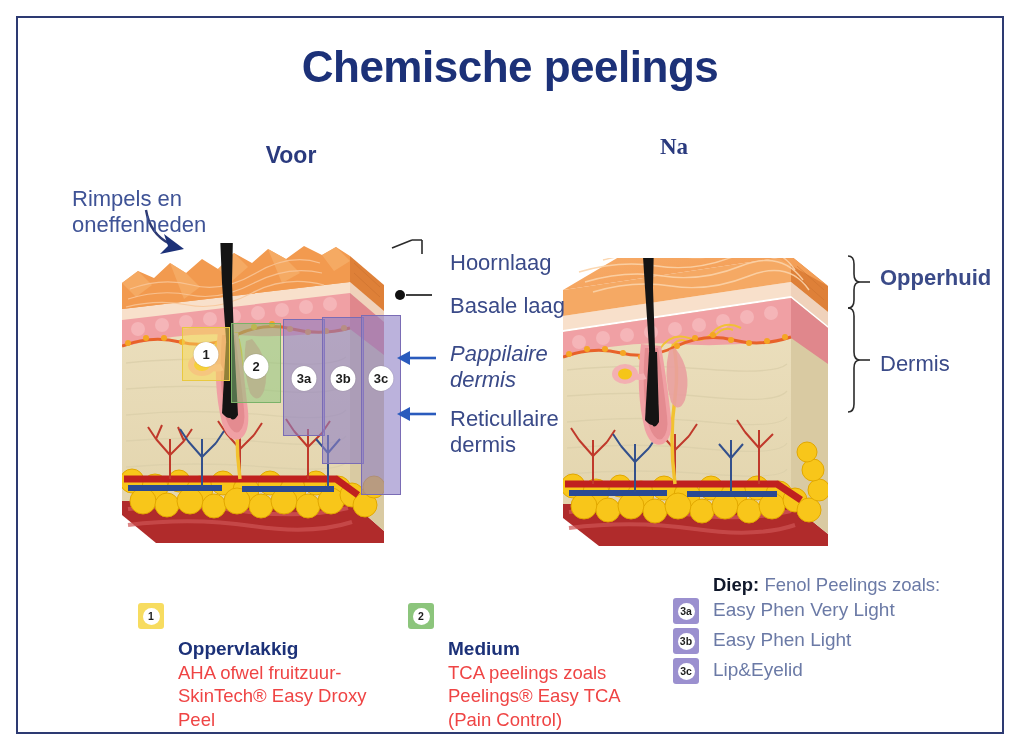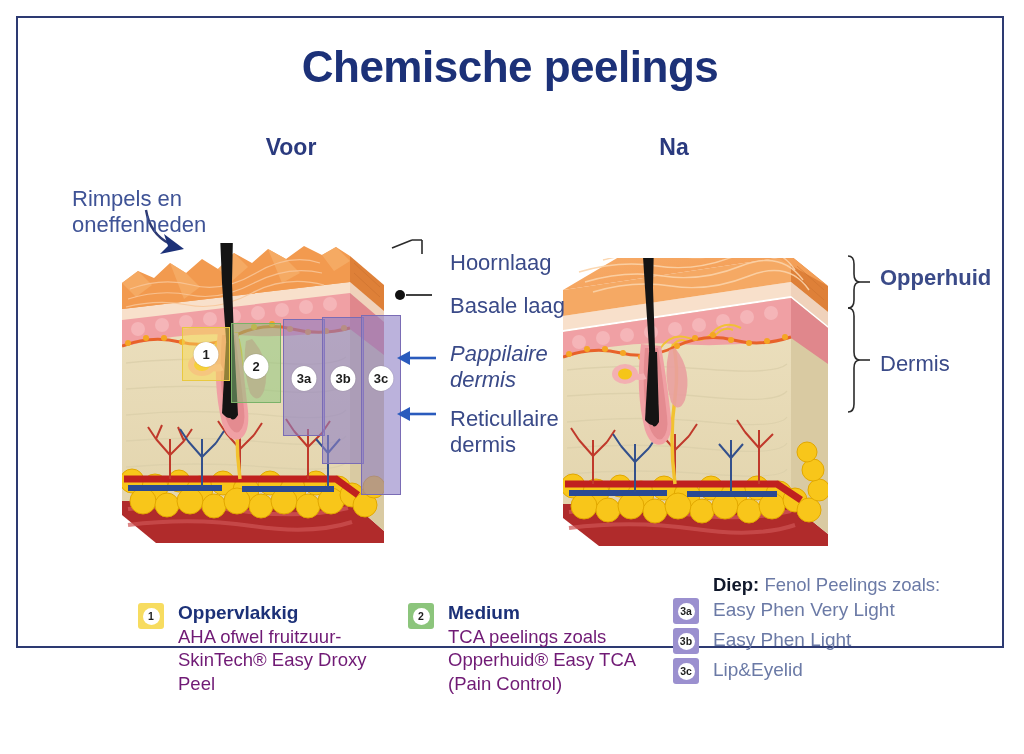--- a/index.html
+++ b/index.html
@@ -4,37 +4,37 @@
 <title>Chemische peelings</title>
 <style>
   html,body{margin:0;padding:0;background:#ffffff;}
   body{
     width:1024px;height:754px;
     font-family:"Liberation Sans", sans-serif;
     overflow:hidden;position:relative;
   }
   #frame{
     position:absolute;left:16px;top:16px;
-    width:988px;height:632px;
+    width:988px;height:718px;
     border:2px solid #2d3a72;
     background:#ffffff;
     box-sizing:border-box;
   }
   .nav-title{
     position:absolute;left:0;top:24px;width:100%;
     text-align:center;
     font-size:44px;font-weight:bold;color:#1c3178;
     letter-spacing:-0.5px;
   }
   .col-head{
     position:absolute;top:116px;
     font-size:23px;font-weight:bold;color:#2a3a7e;
   }
-  #head-voor{left:203px;width:140px;text-align:center;}
-  #head-na{left:586px;width:140px;text-align:center;}
+  #head-voor{left:203px;width:140px;text-align:center;margin-top:8px;}
+  #head-na{left:586px;width:140px;text-align:center;font-family:Liberation Serif, serif;}
 
   
   .anno{
     position:absolute;color:#3a4a88;font-size:22px;line-height:1.2;
   }
   #anno-wrinkle{left:54px;top:168px;width:180px;color:#3f5396;}
   #lbl-hoorn{left:432px;top:232px;}
   #lbl-basale{left:432px;top:275px;}
   #lbl-pappilaire{left:432px;top:323px;width:120px;font-style:italic;}
   #lbl-reticullaire{left:432px;top:388px;width:140px;}
@@ -64,22 +64,22 @@
     width:26px;height:26px;border-radius:3px;
     display:flex;align-items:center;justify-content:center;
     position:absolute;left:0;top:2px;
   }
   .badge .dot{
     width:17px;height:17px;border-radius:50%;background:#fff;
     display:flex;align-items:center;justify-content:center;
     font-size:10.5px;font-weight:bold;color:#1d1d1d;line-height:1;
   }
   .legend-body{margin-left:40px;}
-  .legend-title{font-size:19px;font-weight:bold;color:#1c3178;line-height:1.25;}
-  .legend-text{font-size:18.5px;color:#701a75;line-height:1.28;}
+  .legend-title{font-size:19px;font-weight:bold;color:#1c3178;line-height:1.25;margin-top:36px;}
+  .legend-text{font-size:18.5px;color:#ef4444;line-height:1.28;}
   #legend1{left:120px;top:583px;width:265px;}
   #legend2{left:390px;top:583px;width:250px;}
   #legend3{left:655px;top:555px;width:330px;}
   .deep-head{font-size:18.5px;color:#6b7aa6;margin-left:40px;line-height:1.3;}
   .deep-head b{color:#0f172a;font-weight:bold;}
   .deep-row{position:relative;height:30px;margin-left:0;}
   .deep-row .badge{top:1px;}
   .deep-row .dlabel{
     margin-left:40px;font-size:19px;color:#6b7aa6;line-height:26px;
   }
@@ -444,21 +444,21 @@
     </div>
   </div>
 
   <div class="legend-item" id="legend2">
     <div class="badge" style="background:#8cc57c;">
       <span class="dot">2</span>
     </div>
     <div class="legend-body">
       <div class="legend-title">Medium</div>
       <div class="legend-text">TCA peelings zoals</div>
-      <div class="legend-text">Opperhuid® Easy TCA</div>
+      <div class="legend-text">Peelings® Easy TCA</div>
       <div class="legend-text">(Pain Control)</div>
     </div>
   </div>
 
   <div class="legend-item" id="legend3">
     <div class="deep-head">
       <b>Diep:</b><span> Fenol Peelings zoals:</span>
     </div>
     <div class="deep-row">
       <div class="badge" style="background:#9b90cf;">

